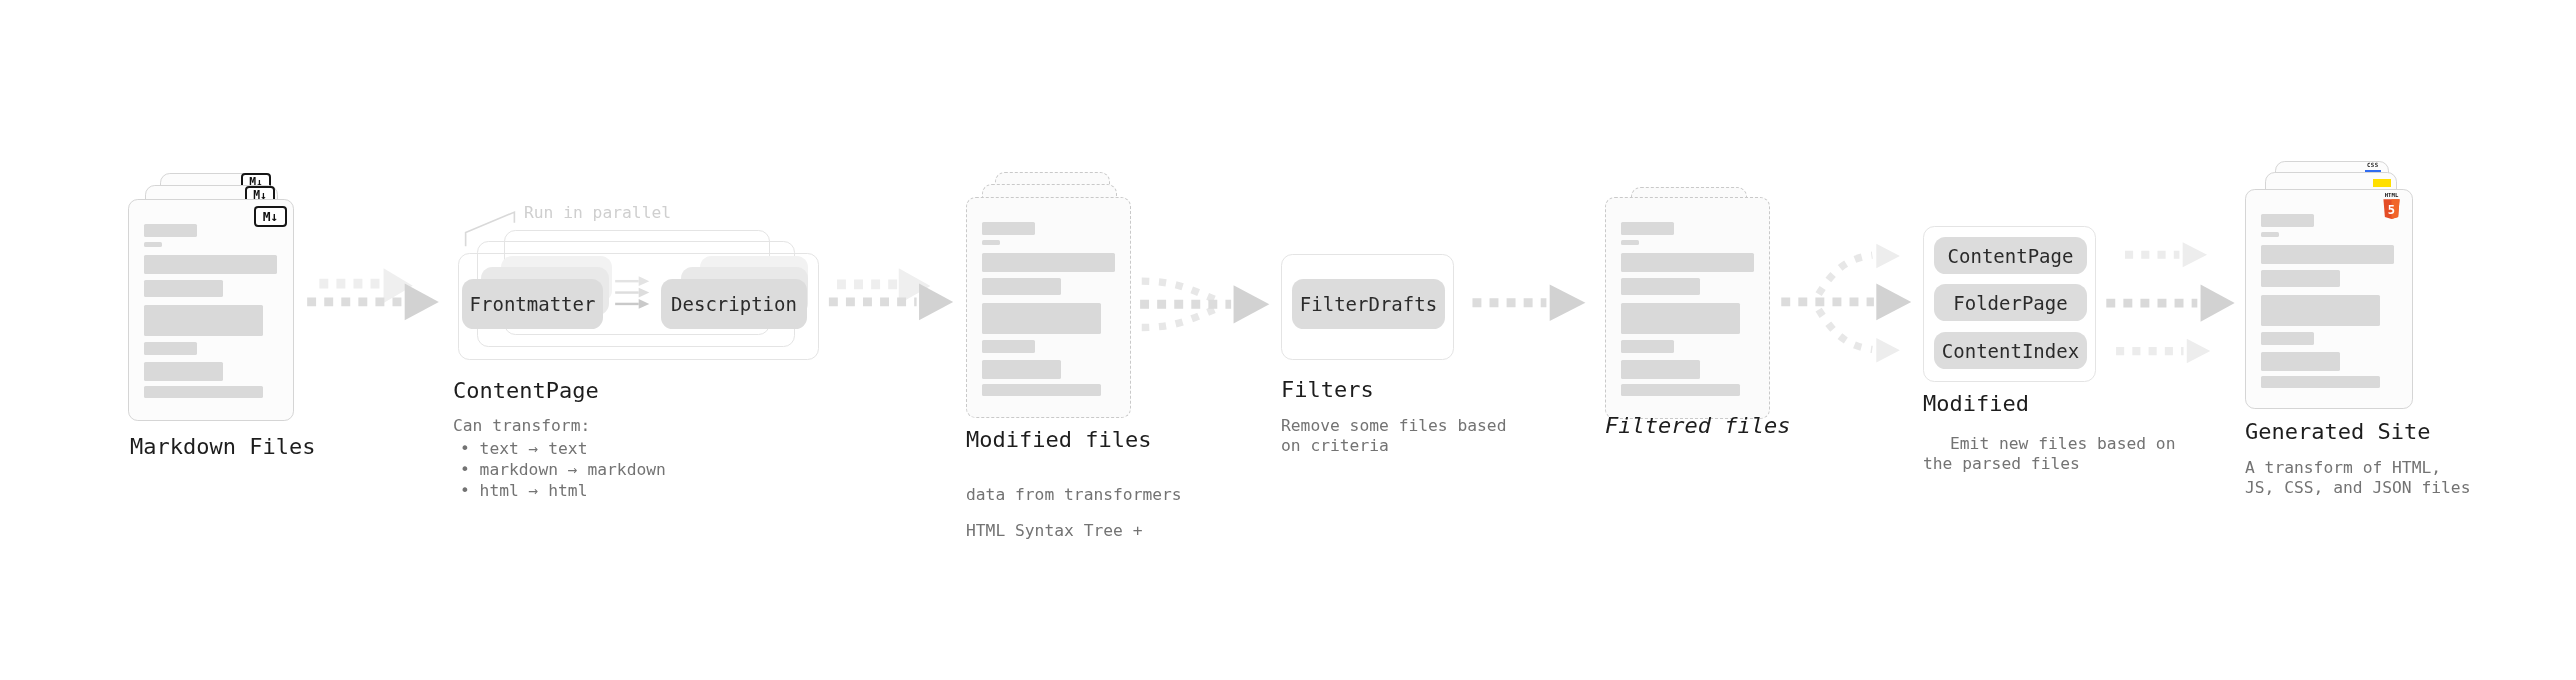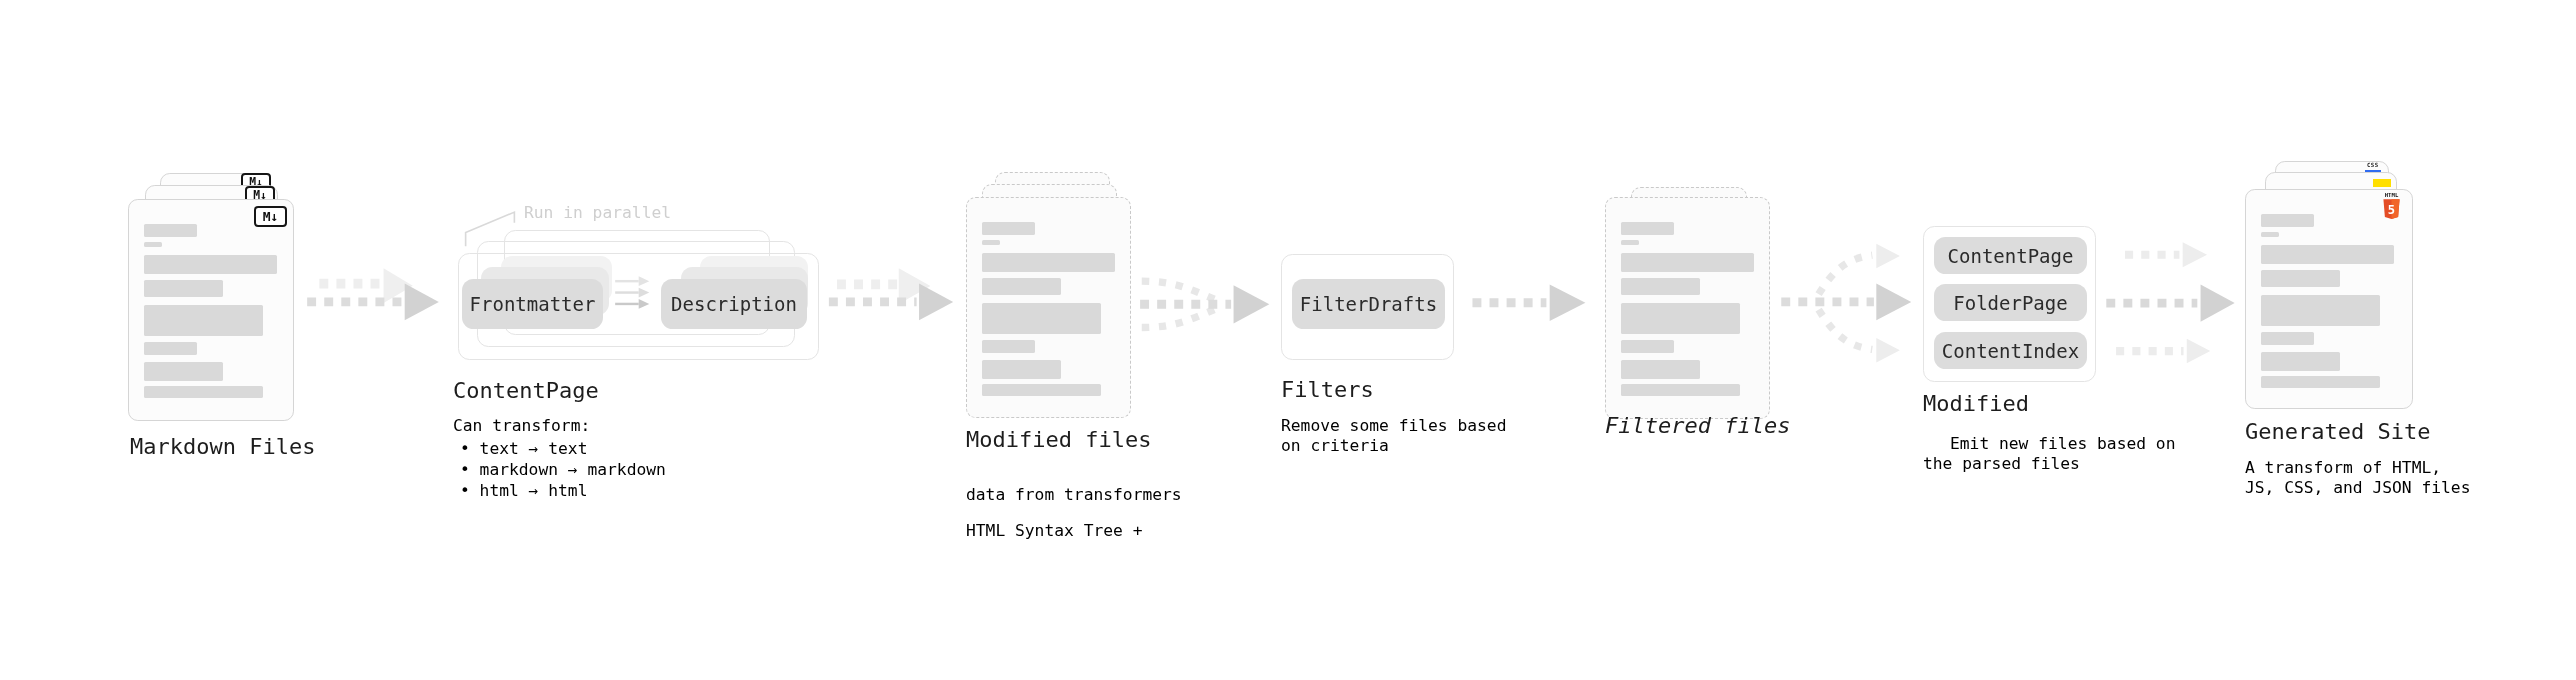--- a/index.html
+++ b/index.html
@@ -21,21 +21,21 @@
   .b2 { left:14.6px; top:42px;  width:18.7px;  height:4.9px;  }
   .b3 { left:14.6px; top:55px;  width:133px; height:18.7px; }
   .b4 { left:14.6px; top:80px;  width:79px;  height:17px; }
   .b5 { left:14.6px; top:105px; width:119px; height:31px; }
   .b6 { left:14.6px; top:142px; width:53px;  height:13px; }
   .b7 { left:14.6px; top:162px; width:79px;  height:18.7px; }
   .b8 { left:14.6px; top:186px; width:119px; height:12.2px; }
 
   
   .h-label { position:absolute; font-size:22px; line-height:1.1; color:#1d1d1d; white-space:pre; }
-  .desc    { position:absolute; font-size:16.3px; line-height:1.1; color:#000000; white-space:pre; }
+  .desc    { position:absolute; font-size:16.3px; line-height:1.1; color:#737373; white-space:pre; }
   .annot   { position:absolute; font-size:16.3px; line-height:1.1; color:#cfcfcf; white-space:pre; }
 
   
   .tbox { position:absolute; box-sizing:border-box; border:1.6px solid #e4e4e4; border-radius:11.4px; background:transparent; }
 
   
   .pill { position:absolute; background:#dcdcdc; border-radius:11.4px;
           display:flex; align-items:center; justify-content:center;
           font-size:19px; color:#2b2b2b; white-space:pre; }
   .pill.small { font-size:19px; }

